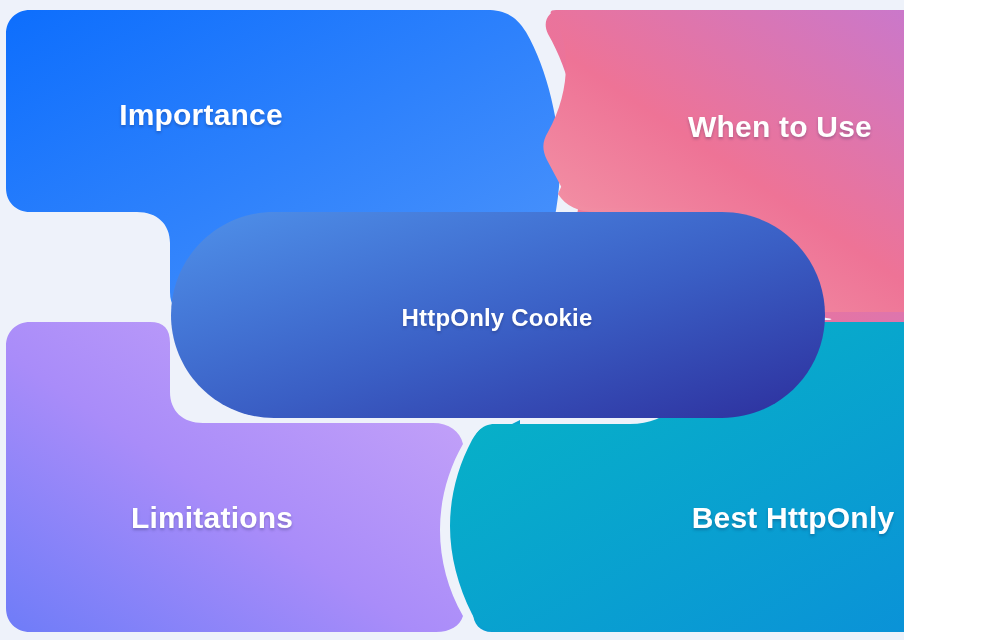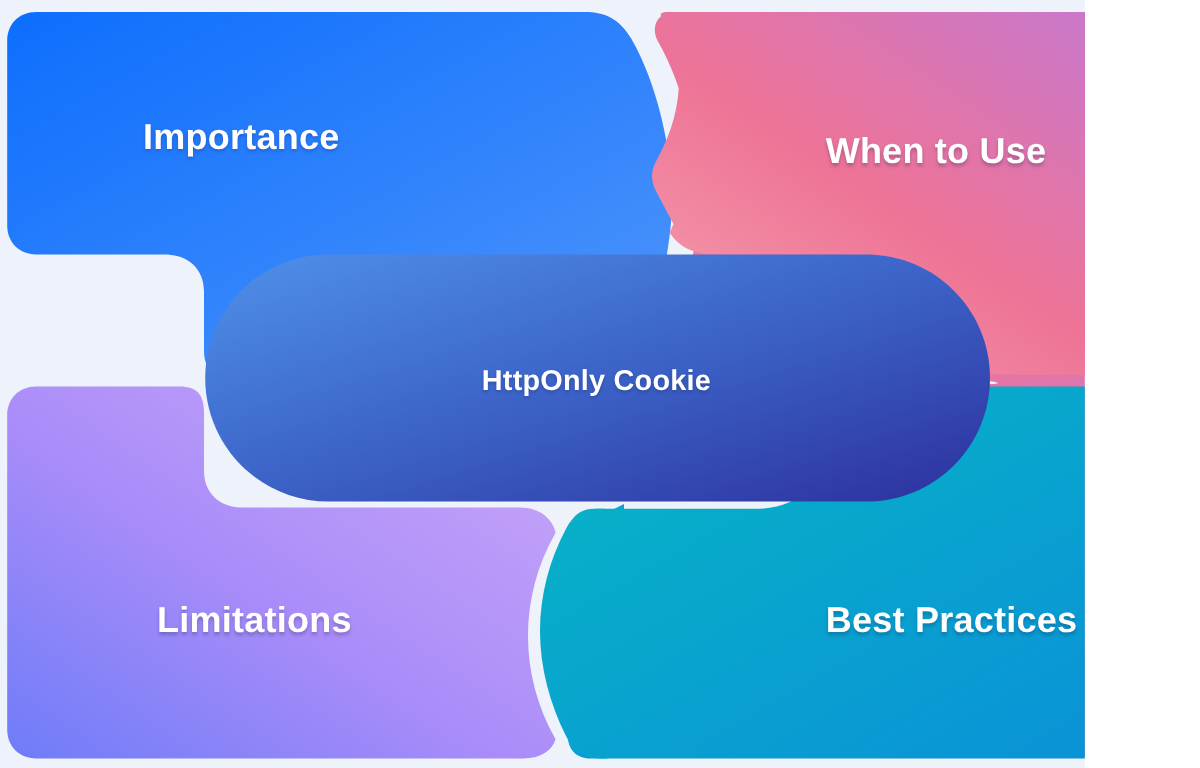--- a/index.html
+++ b/index.html
@@ -189,17 +189,17 @@
              C 217 418 171 372 171 315
              C 171 258 217 212 274 212 Z"></path>
   </svg>
 
   <div class="node-label branch-label" style="left:201px; top:115px;">Importance</div>
 
   <div class="node-label branch-label" style="left:780px; top:127px;">When to Use</div>
 
   <div class="node-label branch-label" style="left:212px; top:518px;">Limitations</div>
 
-  <div class="node-label branch-label" style="left:793px; top:518px;">Best Practices</div>
+  <div class="node-label branch-label" style="left:793px; top:518px;">Best HttpOnly</div>
 
   <div class="node-label center-label" style="left:497px; top:318px;">HttpOnly Cookie</div>
 
 </div>
 
 </body></html>

